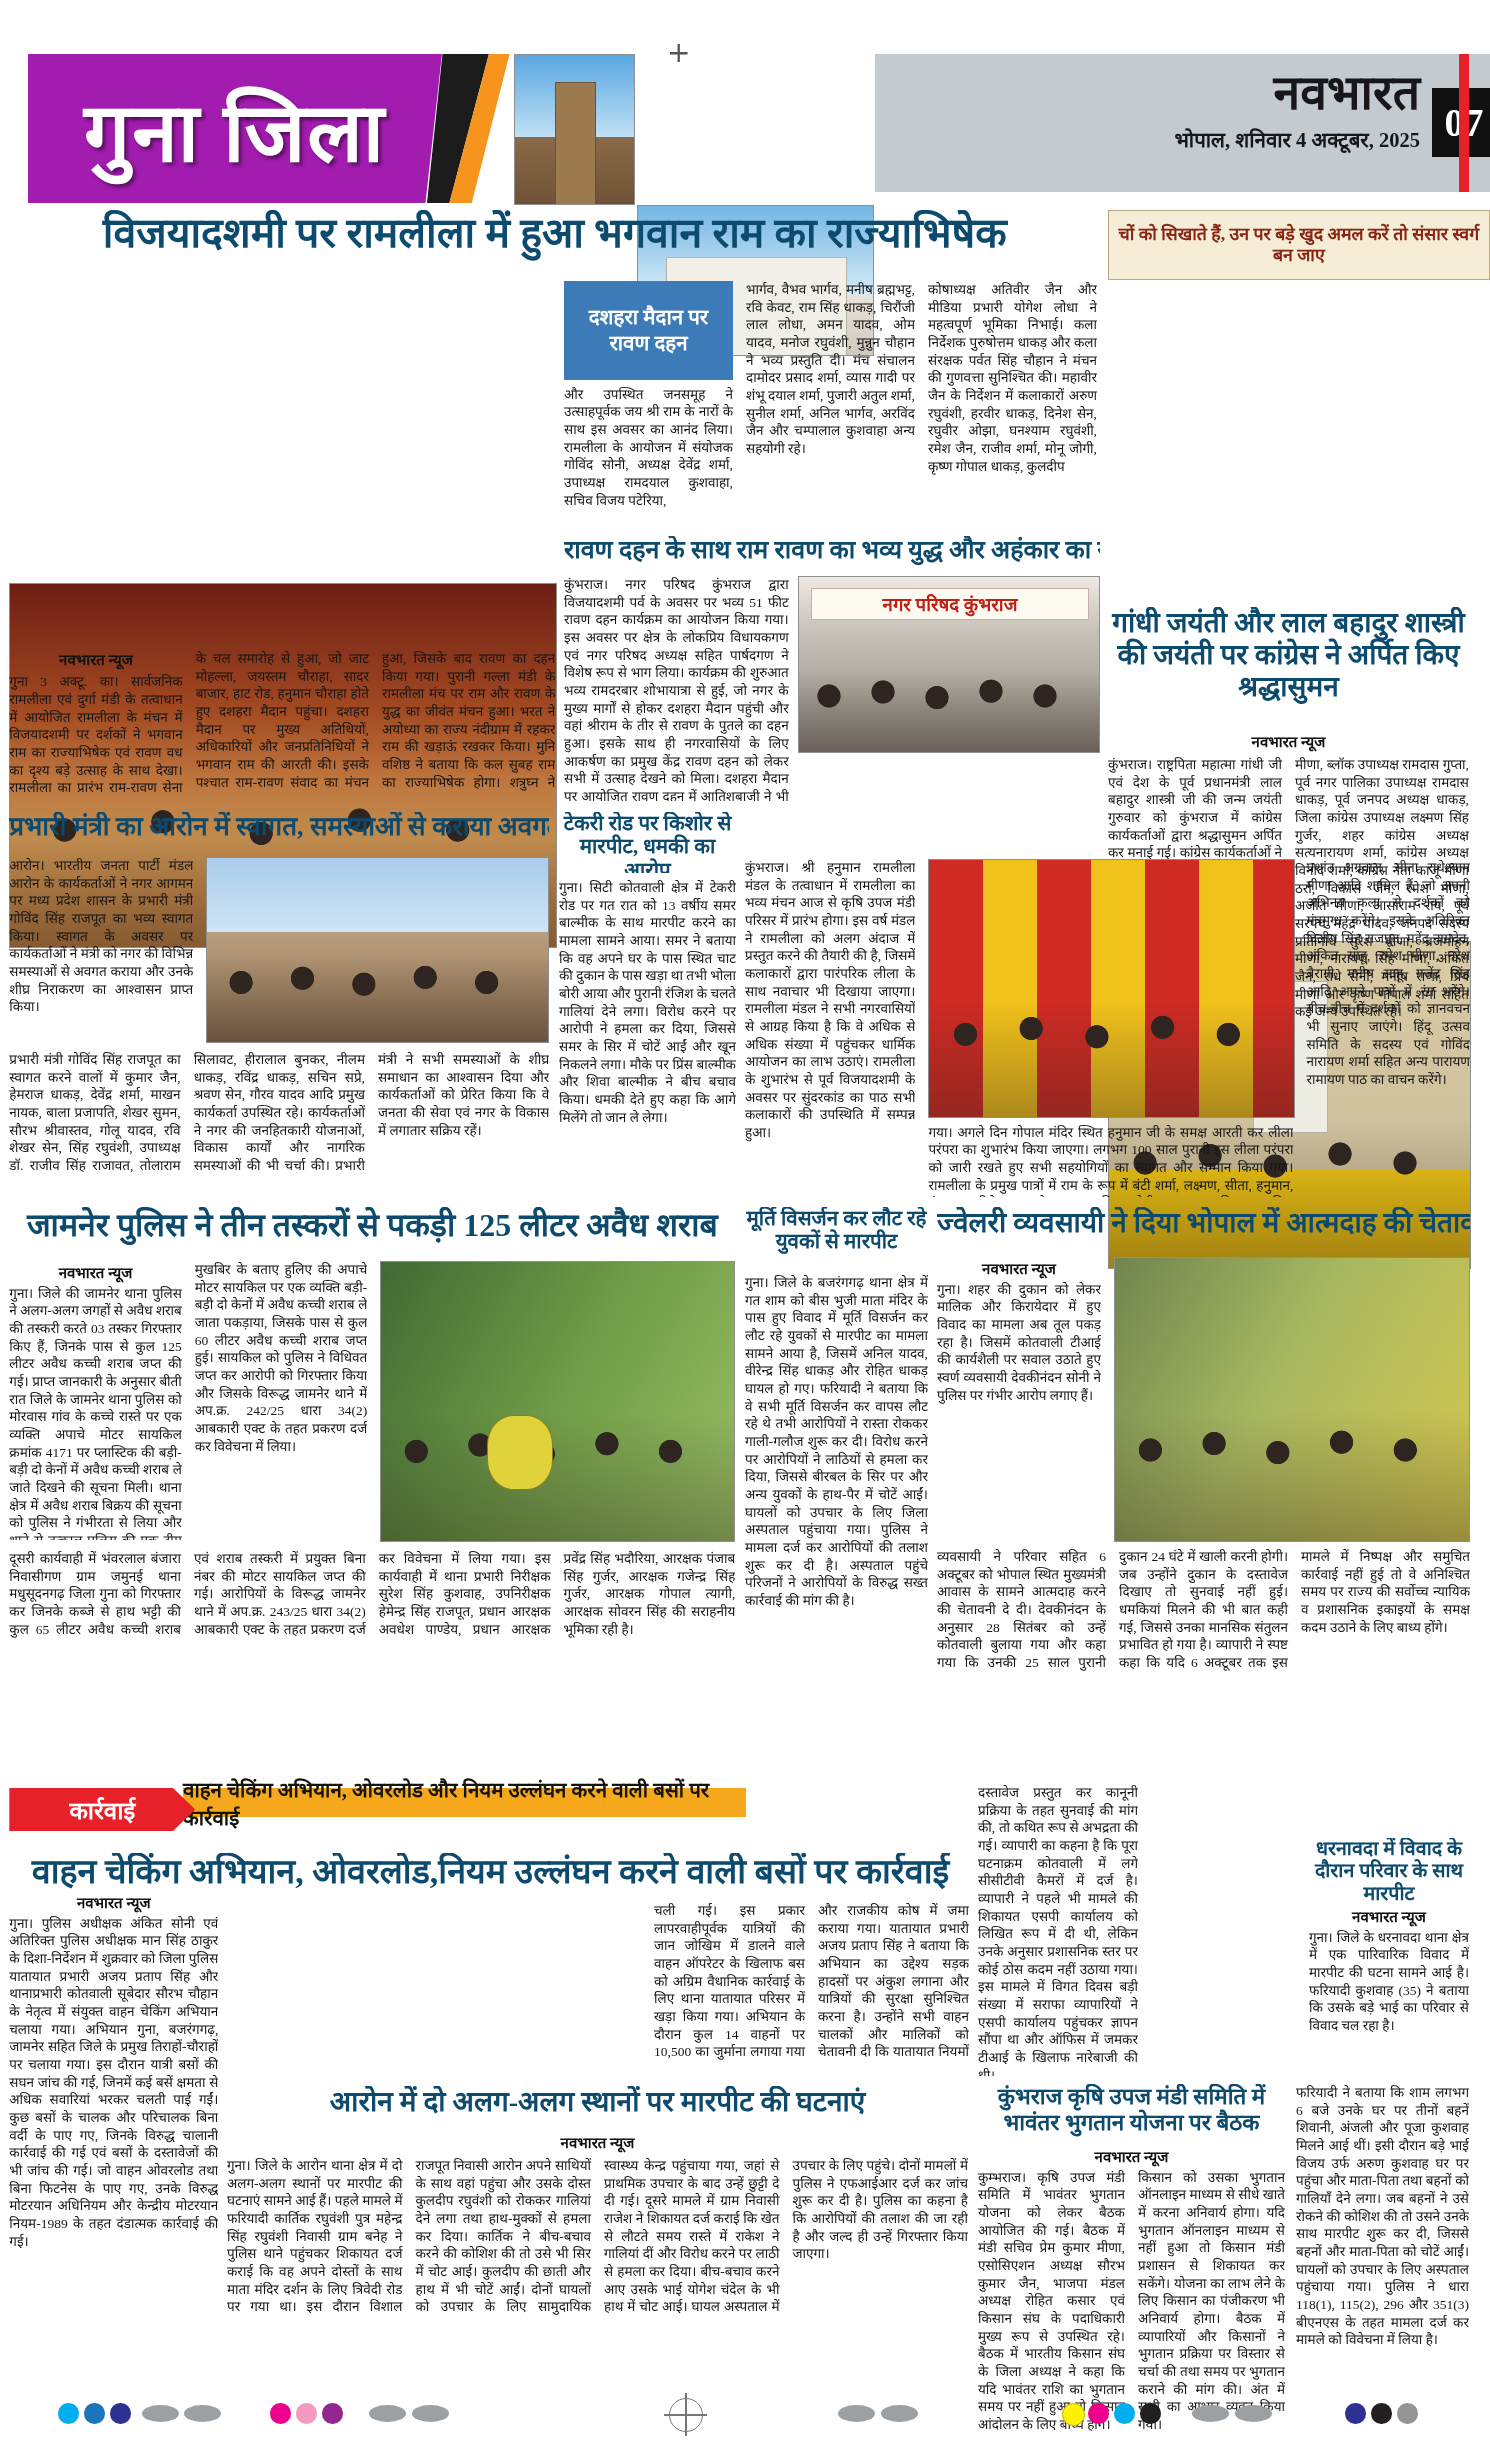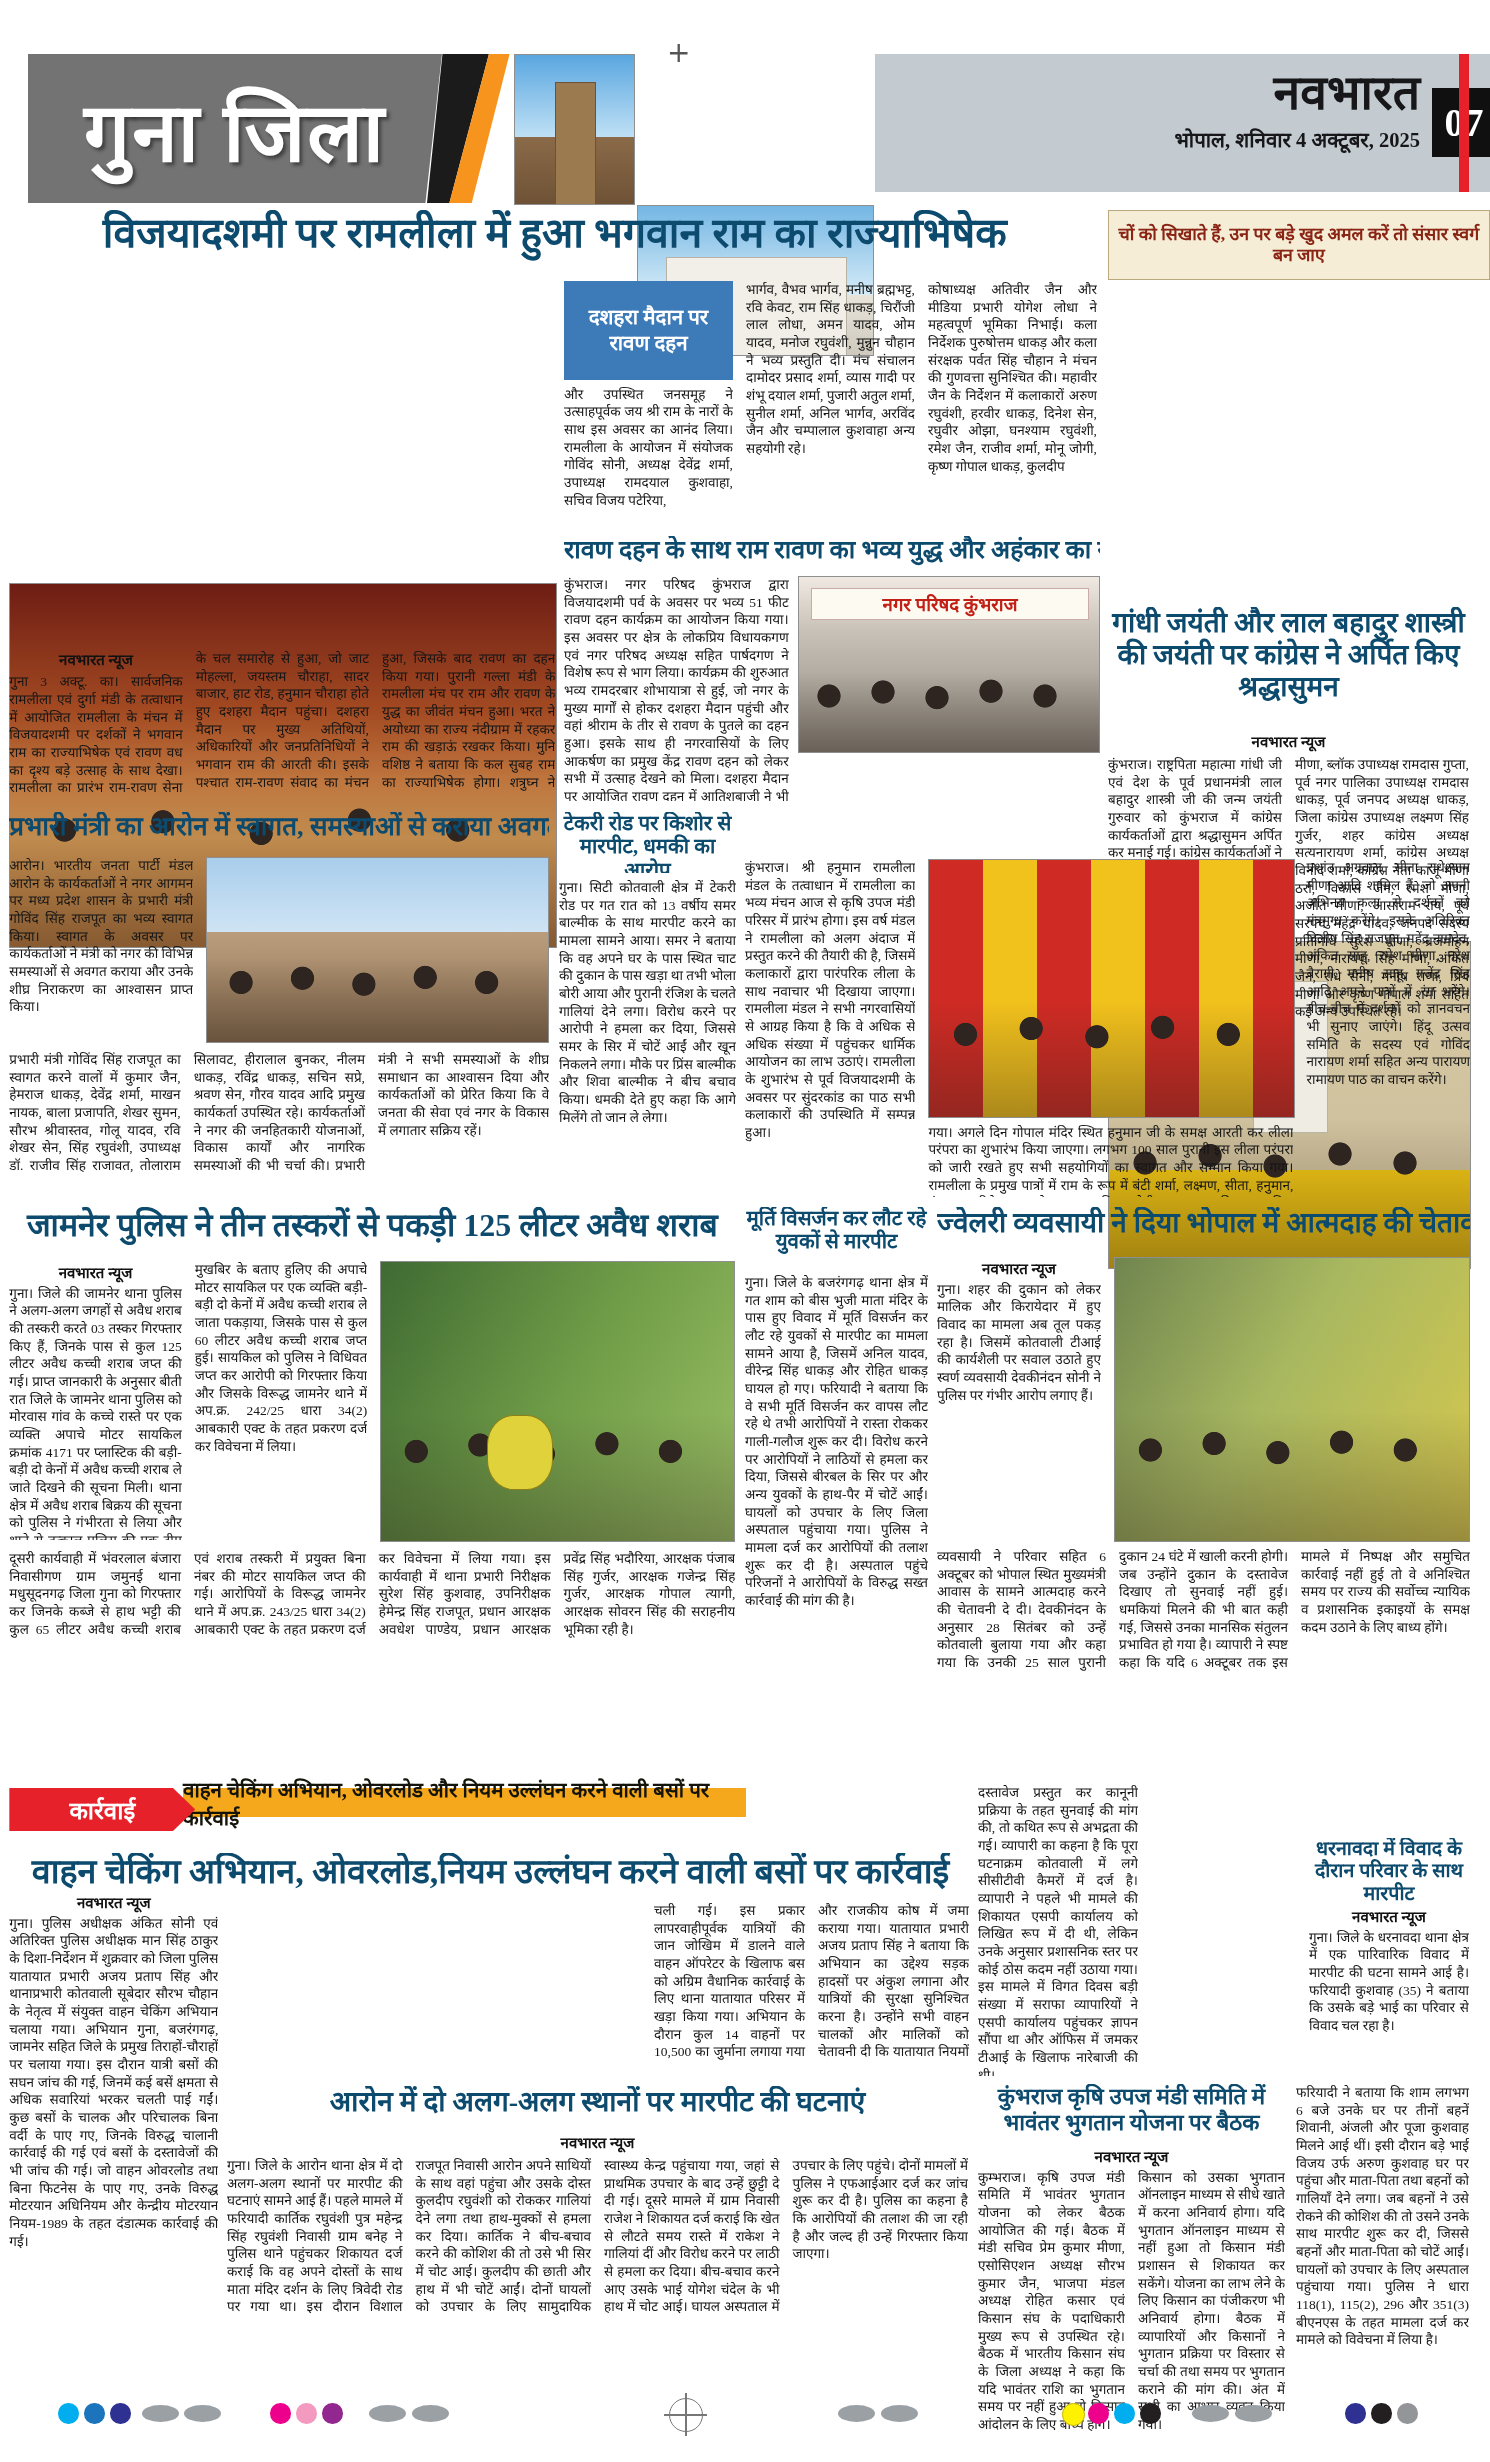--- a/index.html
+++ b/index.html
@@ -8,21 +8,21 @@
   .abs{position:absolute;}
   .headline{font-weight:900;color:#0c4a6e;text-align:center;line-height:1.14;overflow:hidden;}
   .col{font-size:13.5px;line-height:1.31;text-align:justify;color:#161616;overflow:hidden;}
   .byline{font-weight:bold;text-align:center;font-size:15px;color:#111;margin:0.9px 0 2.8px;}
   .ph{border:0.9px solid #8f8f8f;overflow:hidden;position:relative;}
   .flex{display:flex;gap:13px;}
   .c3{column-count:3;column-gap:13px;}
   .c2{column-count:2;column-gap:13px;}
   .c4{column-count:4;column-gap:13px;}
   
-  .mast-red{background:#737373;clip-path:polygon(0 0,100% 0,96% 100%,0 100%);
+  .mast-red{background:#a21caf;clip-path:polygon(0 0,100% 0,96% 100%,0 100%);
             display:flex;align-items:center;justify-content:center;}
   .mast-red span{color:#fff;font-size:82px;font-weight:900;letter-spacing:1.9px;
                  text-shadow:2.8px 2.8px 3.7px rgba(0,0,0,.45);}
   .mast-black{background:#1b1b1b;clip-path:polygon(18% 0,72% 0,26% 100%,0 100%);}
   .mast-orange{background:#f7941d;clip-path:polygon(72% 0,96% 0,52% 100%,26% 100%);}
   .graybox{background:#c3cad0;}
   .paper{font-weight:900;color:#17171a;font-size:48px;line-height:1;}
   .edition{font-weight:700;color:#17171a;font-size:20.5px;}
   .pagenum{background:#101010;color:#fff;font-weight:900;font-size:39px;
            display:flex;align-items:center;justify-content:center;}

